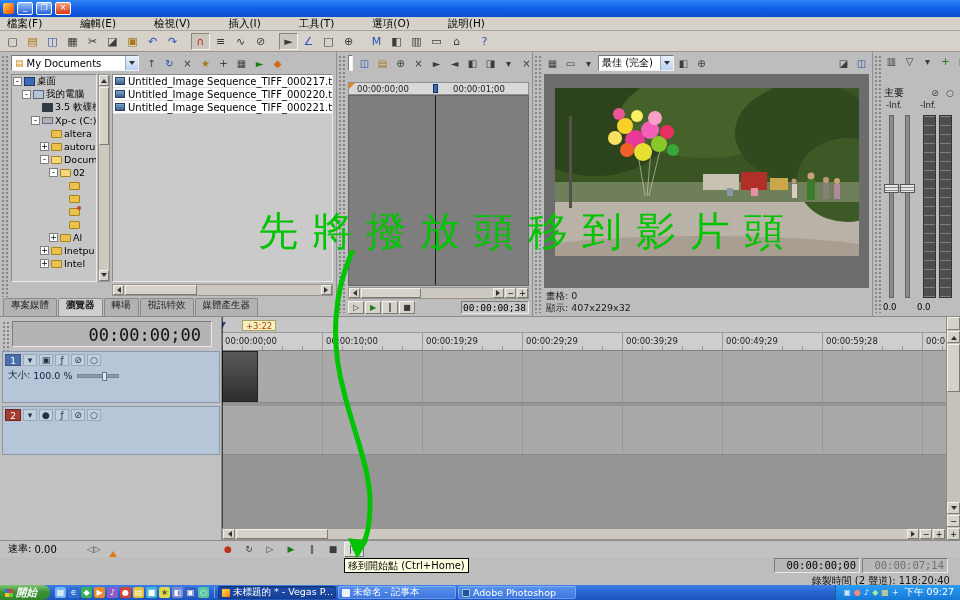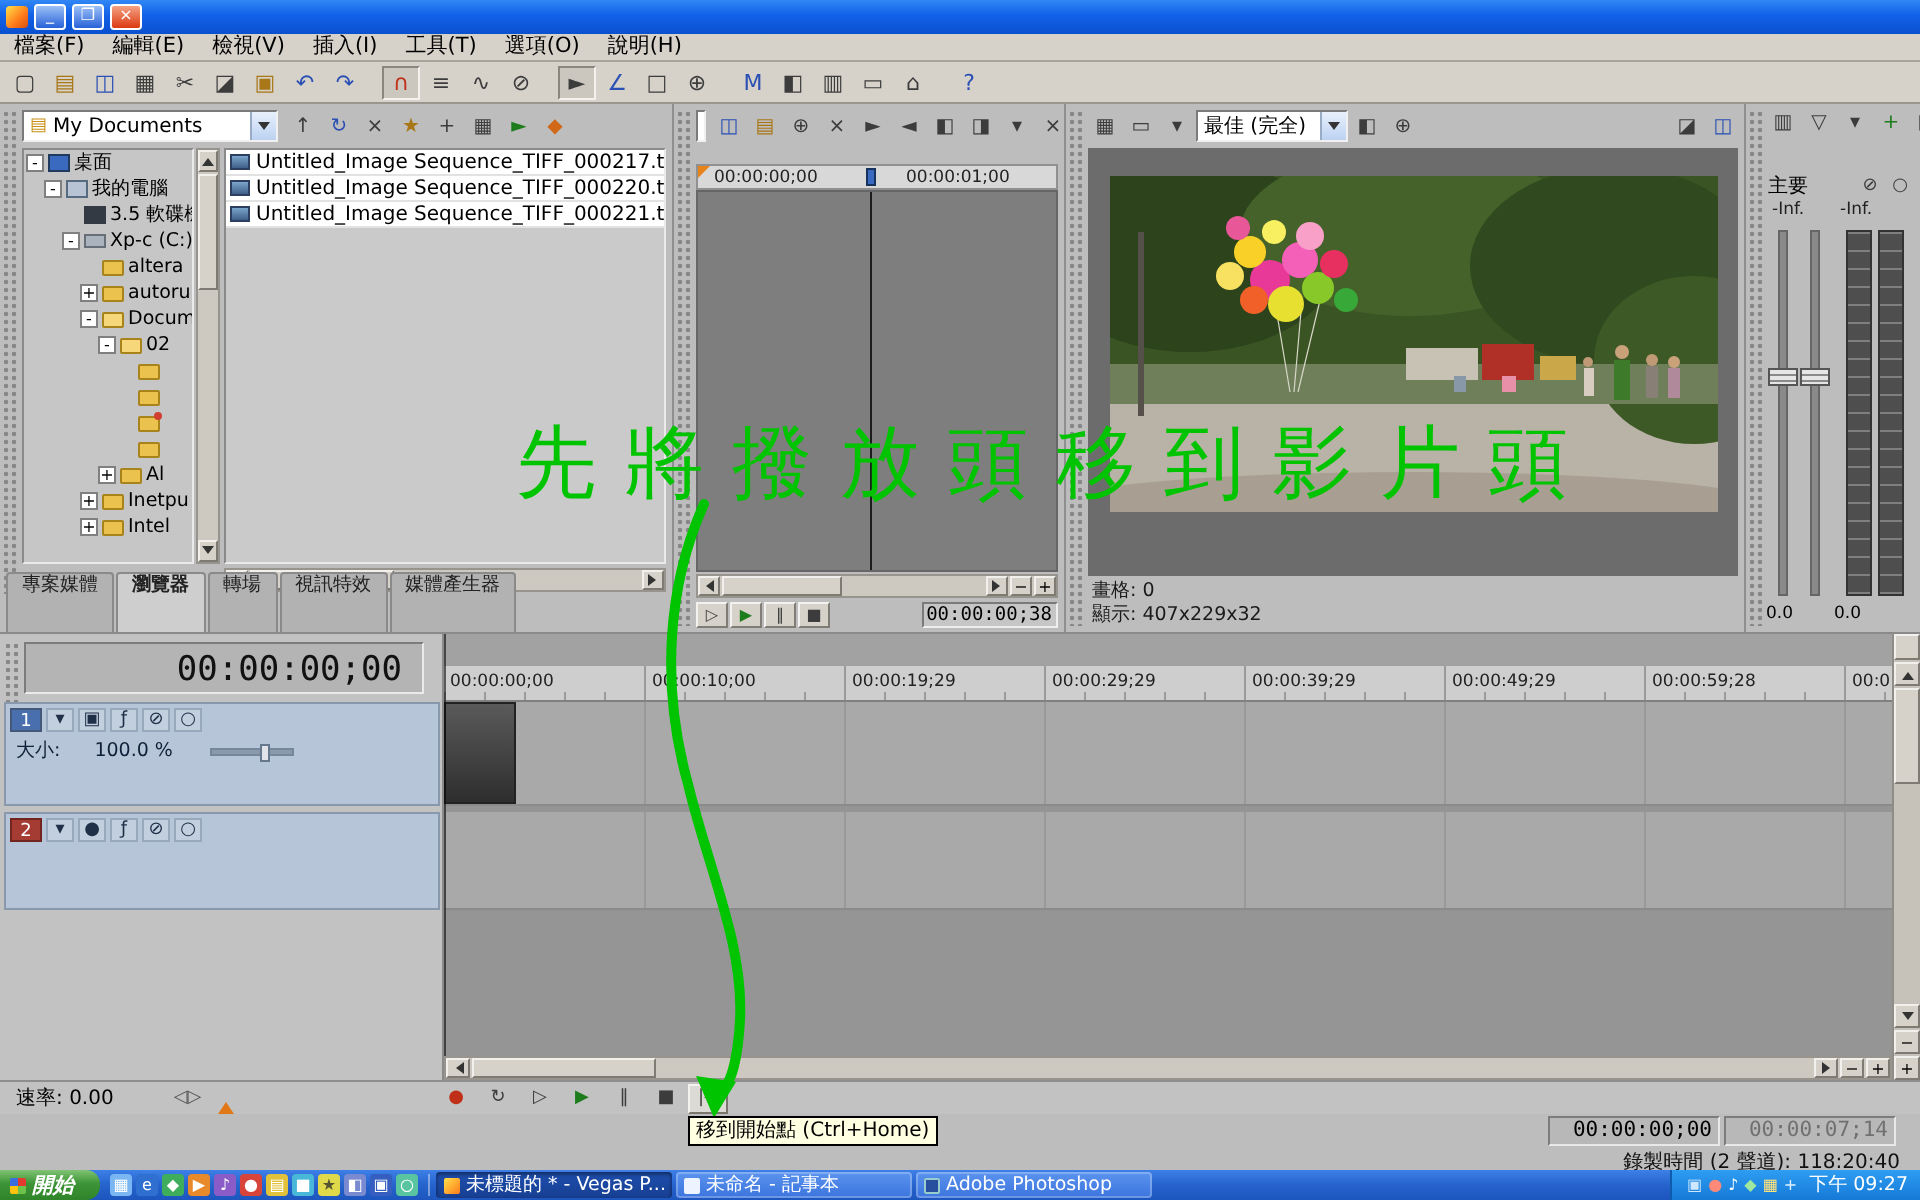--- a/index.html
+++ b/index.html
@@ -8,21 +8,21 @@
 
 
 #titlebar{position:absolute;top:0;left:0;right:0;height:17px;background:linear-gradient(180deg,#3087f5,#1261e8 45%,#0a50cf);display:flex;align-items:center;gap:3px;padding:0 3px;color:#fff;}
 #app-icon{width:11px;height:11px;border-radius:2px;background:linear-gradient(135deg,#ffe14a,#ff7a1a 60%,#d94f10);flex:none;}
 #title-text{flex:1;font-weight:bold;font-size:10.5px;white-space:nowrap;overflow:hidden;}
 .wbtn{width:16px;height:13px;border:1px solid #fff;border-radius:2px;font-size:8px;line-height:10px;text-align:center;flex:none;}
 .bmin,.bmax{background:linear-gradient(#9cc1f7,#2a62d8);}
 .bclose{background:linear-gradient(#f4a183,#dc3a12);}
 
 
-#menubar{position:absolute;top:17px;left:0;right:0;height:14px;background:#d6d2ca;border-bottom:1px solid #a8a49c;display:flex;align-items:flex-end;}
+#menubar{position:absolute;top:17px;left:0;right:0;height:14px;background:#d6d2ca;border-bottom:1px solid #a8a49c;display:flex;align-items:center;gap:24px;}
 #menubar span{padding:0 7px;font-size:10.5px;}
 #toolbar{position:absolute;top:31px;left:0;right:0;height:21px;background:#d6d2ca;border-bottom:1px solid #9a968e;display:flex;align-items:center;padding-left:3px;}
 .tbtn{width:19px;height:17px;display:inline-flex;align-items:center;justify-content:center;font-size:11px;border:1px solid transparent;margin:0 1px 0 0;}
 .tbtn.pressed{background:#cbc7bf;border-color:#8a867e #f4f2ee #f4f2ee #8a867e;}
 .tbtn.gap{margin-left:8px;}
 .c-dark{color:#3c3c3c}.c-blue{color:#2b50b4}.c-green{color:#1d7d1d}.c-red{color:#c03018}.c-amber{color:#a87818}.c-orange{color:#d06818}
 
 
 #workarea{position:absolute;top:52px;left:0;right:0;height:264px;}
 .panel{position:absolute;top:0;background:#bdbdbd;}
@@ -98,37 +98,37 @@
 #ms-inf span:first-child{width:34px;}
 #ms-meters{position:absolute;left:10px;right:6px;top:61px;bottom:16px;}
 .ftrack{position:absolute;top:2px;bottom:2px;width:5px;background:#8a8a8a;border:1px solid #666;}
 .fhandle{position:absolute;width:15px;height:9px;background:repeating-linear-gradient(180deg,#e6e6e6 0 2px,#8a8a8a 2px 3px);border:1px solid #555;}
 .meter{position:absolute;top:2px;bottom:2px;width:13px;background:#4e4e4e;border:1px solid #333;background-image:repeating-linear-gradient(180deg,rgba(255,255,255,.28) 0 1px,transparent 1px 9px);}
 #ms-values{position:absolute;left:10px;right:6px;bottom:2px;height:12px;font-size:8.5px;display:flex;}
 #ms-values span:first-child{width:34px;}
 
 
 #tabsrow{position:absolute;top:303px;left:0;width:320px;height:13px;display:flex;align-items:flex-end;padding-left:3px;gap:1px;z-index:5;}
-.tab{height:30px;padding:0 7px;background:#b2b2b2;border:1px solid #8a8a8a;border-bottom:none;border-radius:2px 2px 0 0;font-size:9.5px;line-height:12px;color:#222;white-space:nowrap;}
+.tab{height:18px;padding:0 7px;background:#b2b2b2;border:1px solid #8a8a8a;border-bottom:none;border-radius:2px 2px 0 0;font-size:9.5px;line-height:12px;color:#222;white-space:nowrap;}
 .tab.active{background:#cecece;font-weight:bold;}
 
 
 #timeline{position:absolute;top:316px;left:0;right:0;height:224px;background:#a2a2a2;border-top:1px solid #8a8a8a;}
 #tl-left{position:absolute;left:0;top:0;width:222px;height:100%;background:#c2c2c2;border-right:1px solid #8a8a8a;}
 #tl-grip{left:2px;top:4px;bottom:auto;height:40px;}
 #big-time{position:absolute;left:12px;top:4px;width:200px;height:26px;background:#b4b4b4;border:1px solid;border-color:#7c7c7c #eaeaea #eaeaea #7c7c7c;font-family:"DejaVu Sans Mono",monospace;font-size:17px;text-align:right;padding:3px 10px 0 0;color:#111;}
 .track{position:absolute;left:2px;width:218px;background:#b6c5d7;border:1px solid #8899ad;}
 #track1{top:34px;height:52px;}
 #track2{top:89px;height:49px;}
 .trow1{display:flex;align-items:center;gap:2px;padding:2px 2px 0 2px;}
 .tnum{width:16px;height:12px;color:#fff;font-size:9px;text-align:center;line-height:12px;border:1px solid #44597a;flex:none;}
 #track1 .tnum{background:#4a6fae;}
 #track2 .tnum{background:#a43c34;border-color:#72241e;}
 .tico{width:14px;height:12px;display:inline-flex;align-items:center;justify-content:center;font-size:9px;background:#c2cfdf;border:1px solid #98a9bd;color:#203048;flex:none;}
-.param{display:flex;align-items:center;gap:17px;padding:3px 2px 0 5px;font-size:9.5px;color:#102038;white-space:nowrap;}
+.param{display:flex;align-items:center;gap:3px;padding:3px 2px 0 5px;font-size:9.5px;color:#102038;white-space:nowrap;}
 #track2 .param{padding-top:1px;}
 .pslider{width:42px;height:4px;background:#8a99ab;border:1px solid #76879a;position:relative;margin-left:2px;flex:none;}
 .pthumb{position:absolute;top:-3px;left:60%;width:5px;height:9px;background:#e0e4ea;border:1px solid #65788e;}
 #tl-right{position:absolute;left:222px;right:14px;top:0;height:100%;overflow:hidden;}
 #marker-bar{position:absolute;left:0;right:0;top:0;height:16px;background:#c6c6c6;border-bottom:1px solid #9a9a9a;}
 #marker-tag{position:absolute;left:20px;top:3px;height:11px;padding:0 3px;background:#f6f2c0;border:1px solid #a8a060;font-size:8.5px;line-height:10px;color:#b04010;}
 #cursor-head{position:absolute;left:-4px;top:5px;width:0;height:0;border:4px solid transparent;border-top:7px solid #2a4a8a;}
 #tl-ruler{position:absolute;left:0;right:0;top:16px;height:18px;background:#cecece;border-bottom:1px solid #808080;display:flex;overflow:hidden;}
 #tl-ruler::after{content:"";position:absolute;left:0;right:0;bottom:0;height:4px;background:repeating-linear-gradient(90deg,#9a9a9a 0 1px,transparent 1px 20px);}
 .rlabel{flex:none;width:100px;font-size:8.5px;color:#222;padding:3px 0 0 3px;border-left:1px solid #9a9a9a;height:100%;}
@@ -609,20 +609,24 @@
             <span class="tico">●</span>
             <span class="tico">ƒ</span>
             <span class="tico">⊘</span>
             <span class="tico">○</span>
           </span>
       </div>
     </div>
   </div>
 
   <div id="tl-right">
+    <div id="marker-bar">
+      <i id="cursor-head"></i>
+      <span id="marker-tag">+3:22</span>
+    </div>
     <div id="tl-ruler">
 
     <span class="rlabel">00:00:00;00</span>
         <span class="rlabel">00:00:10;00</span>
         <span class="rlabel">00:00:19;29</span>
         <span class="rlabel">00:00:29;29</span>
         <span class="rlabel">00:00:39;29</span>
         <span class="rlabel">00:00:49;29</span>
         <span class="rlabel">00:00:59;28</span>
         <span class="rlabel">00:0</span>

